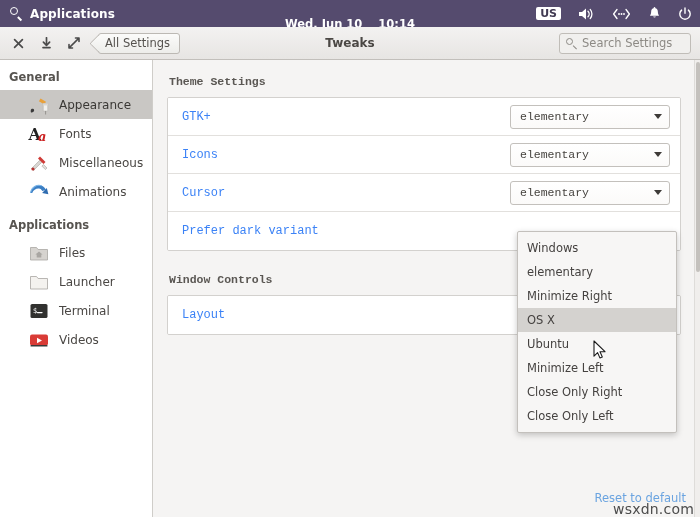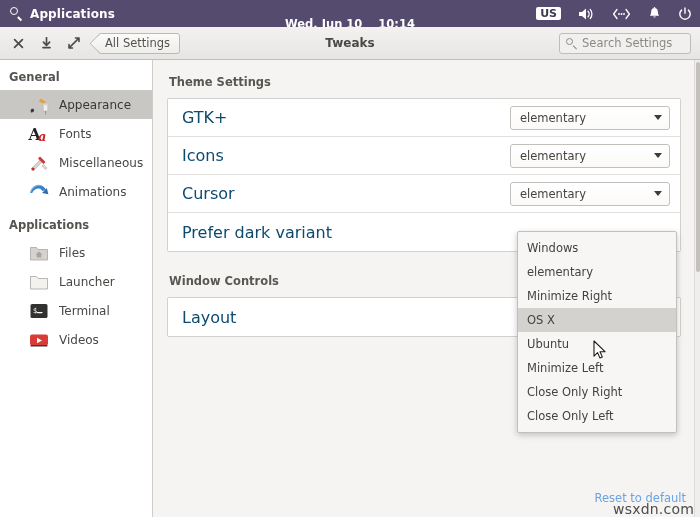--- a/index.html
+++ b/index.html
@@ -268,20 +268,21 @@
 
   
   .content {
     position: relative;
     flex: 1;
     background: #f5f4f3;
     overflow: hidden;
   }
   .content-inner {
     padding: 15px 19px 0 14px;
+    font-family: Liberation Mono, monospace;
   }
   .section-title {
     font-size: 11.5px;
     font-weight: bold;
     color: #5a5753;
     margin: 0 0 9px 2px;
   }
   .section-title.second { margin-top: 22px; }
   .panel {
     background: #ffffff;
@@ -294,22 +295,22 @@
     box-sizing: border-box;
     display: flex;
     align-items: center;
     justify-content: space-between;
     padding: 0 10px 0 14px;
     border-bottom: 1px solid #e2e0dd;
     background: #ffffff;
   }
   .row:last-child { border-bottom: none; }
   .row-label {
-    font-size: 16px;
-    color: #0c4a6e;
+    font-size: 12px;
+    color: #3b82f6;
   }
   .combo {
     width: 160px;
     height: 24px;
     box-sizing: border-box;
     background: linear-gradient(to bottom, #ffffff, #fbfaf9);
     border: 1px solid #c3c0bc;
     border-radius: 3px;
     display: flex;
     align-items: center;

